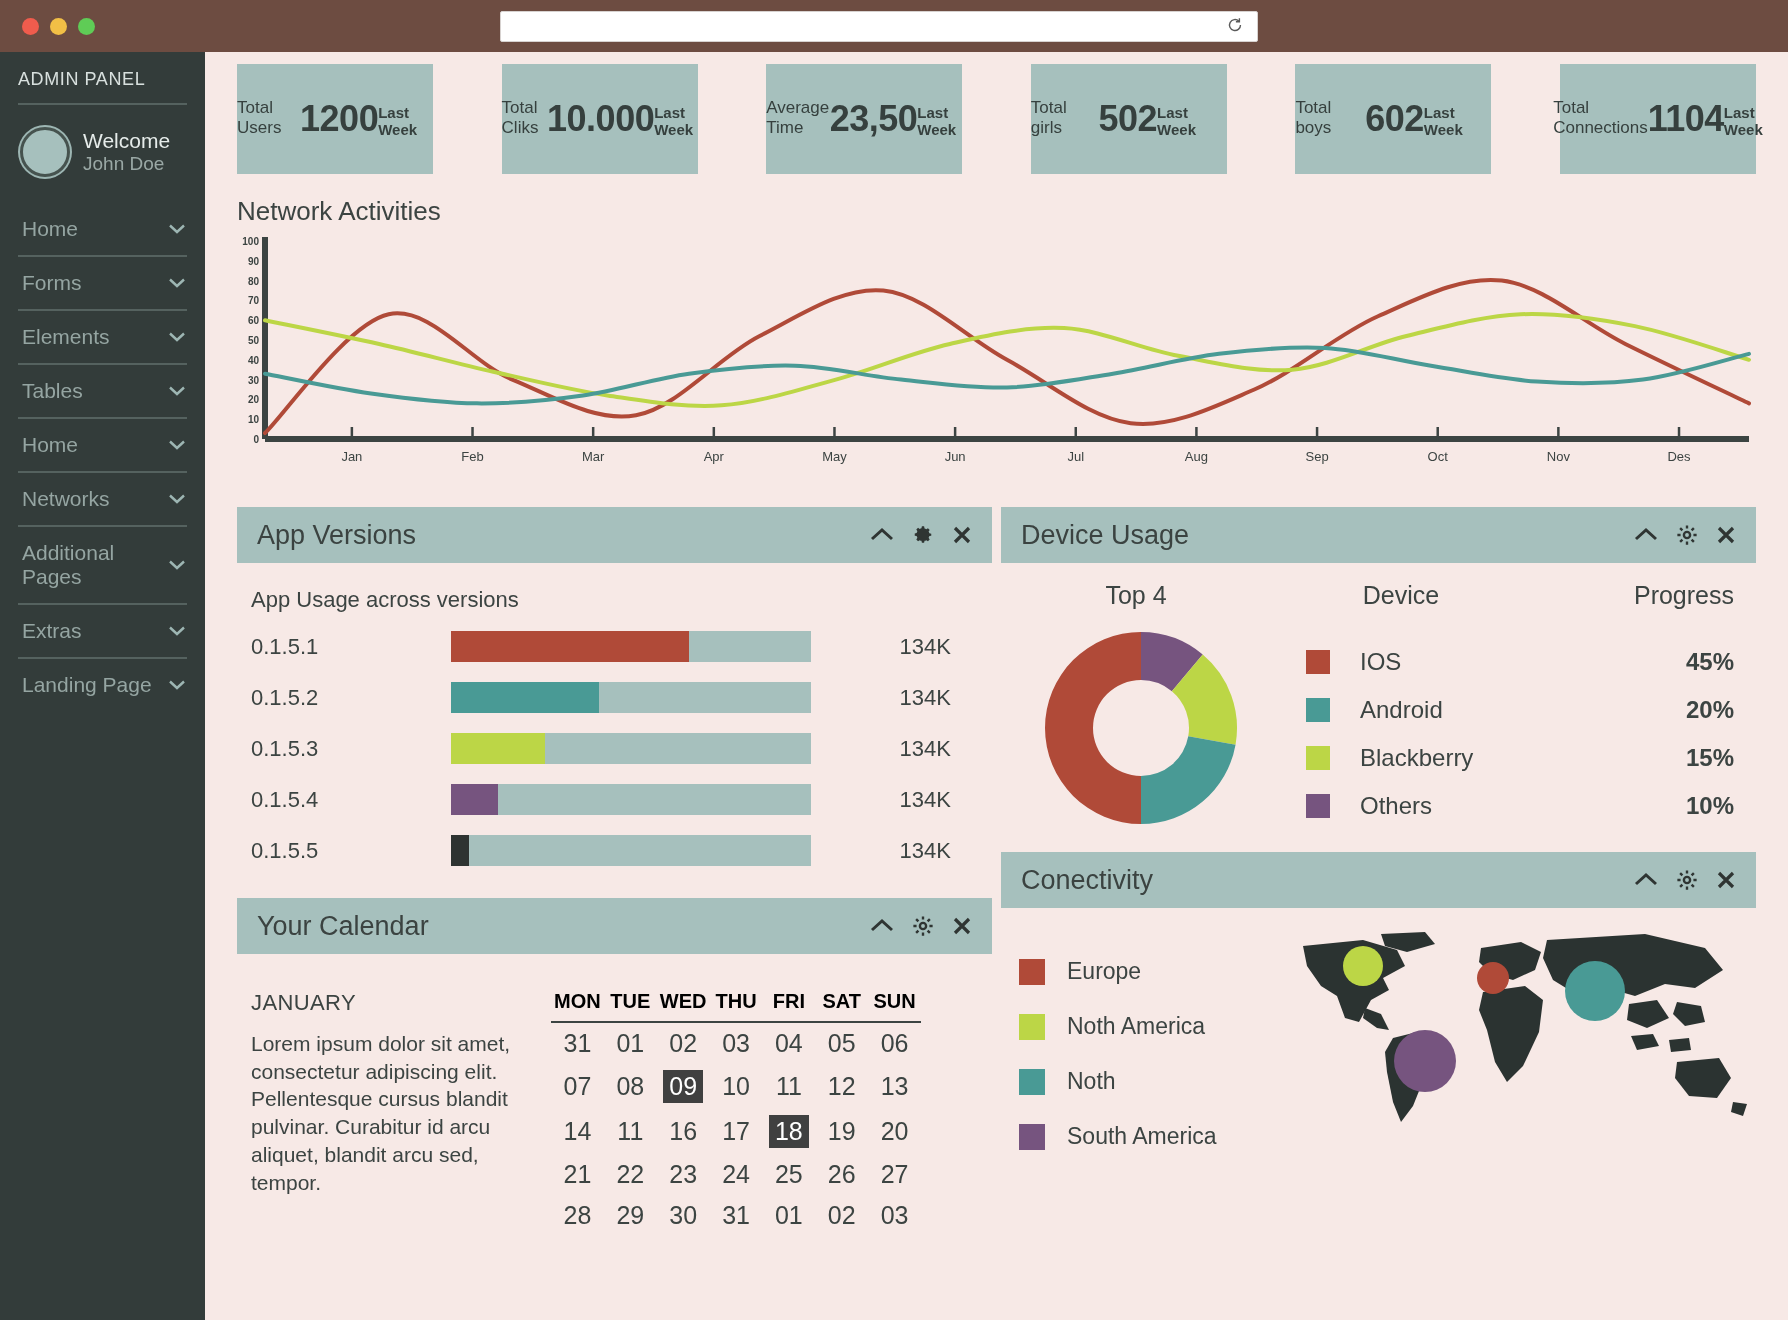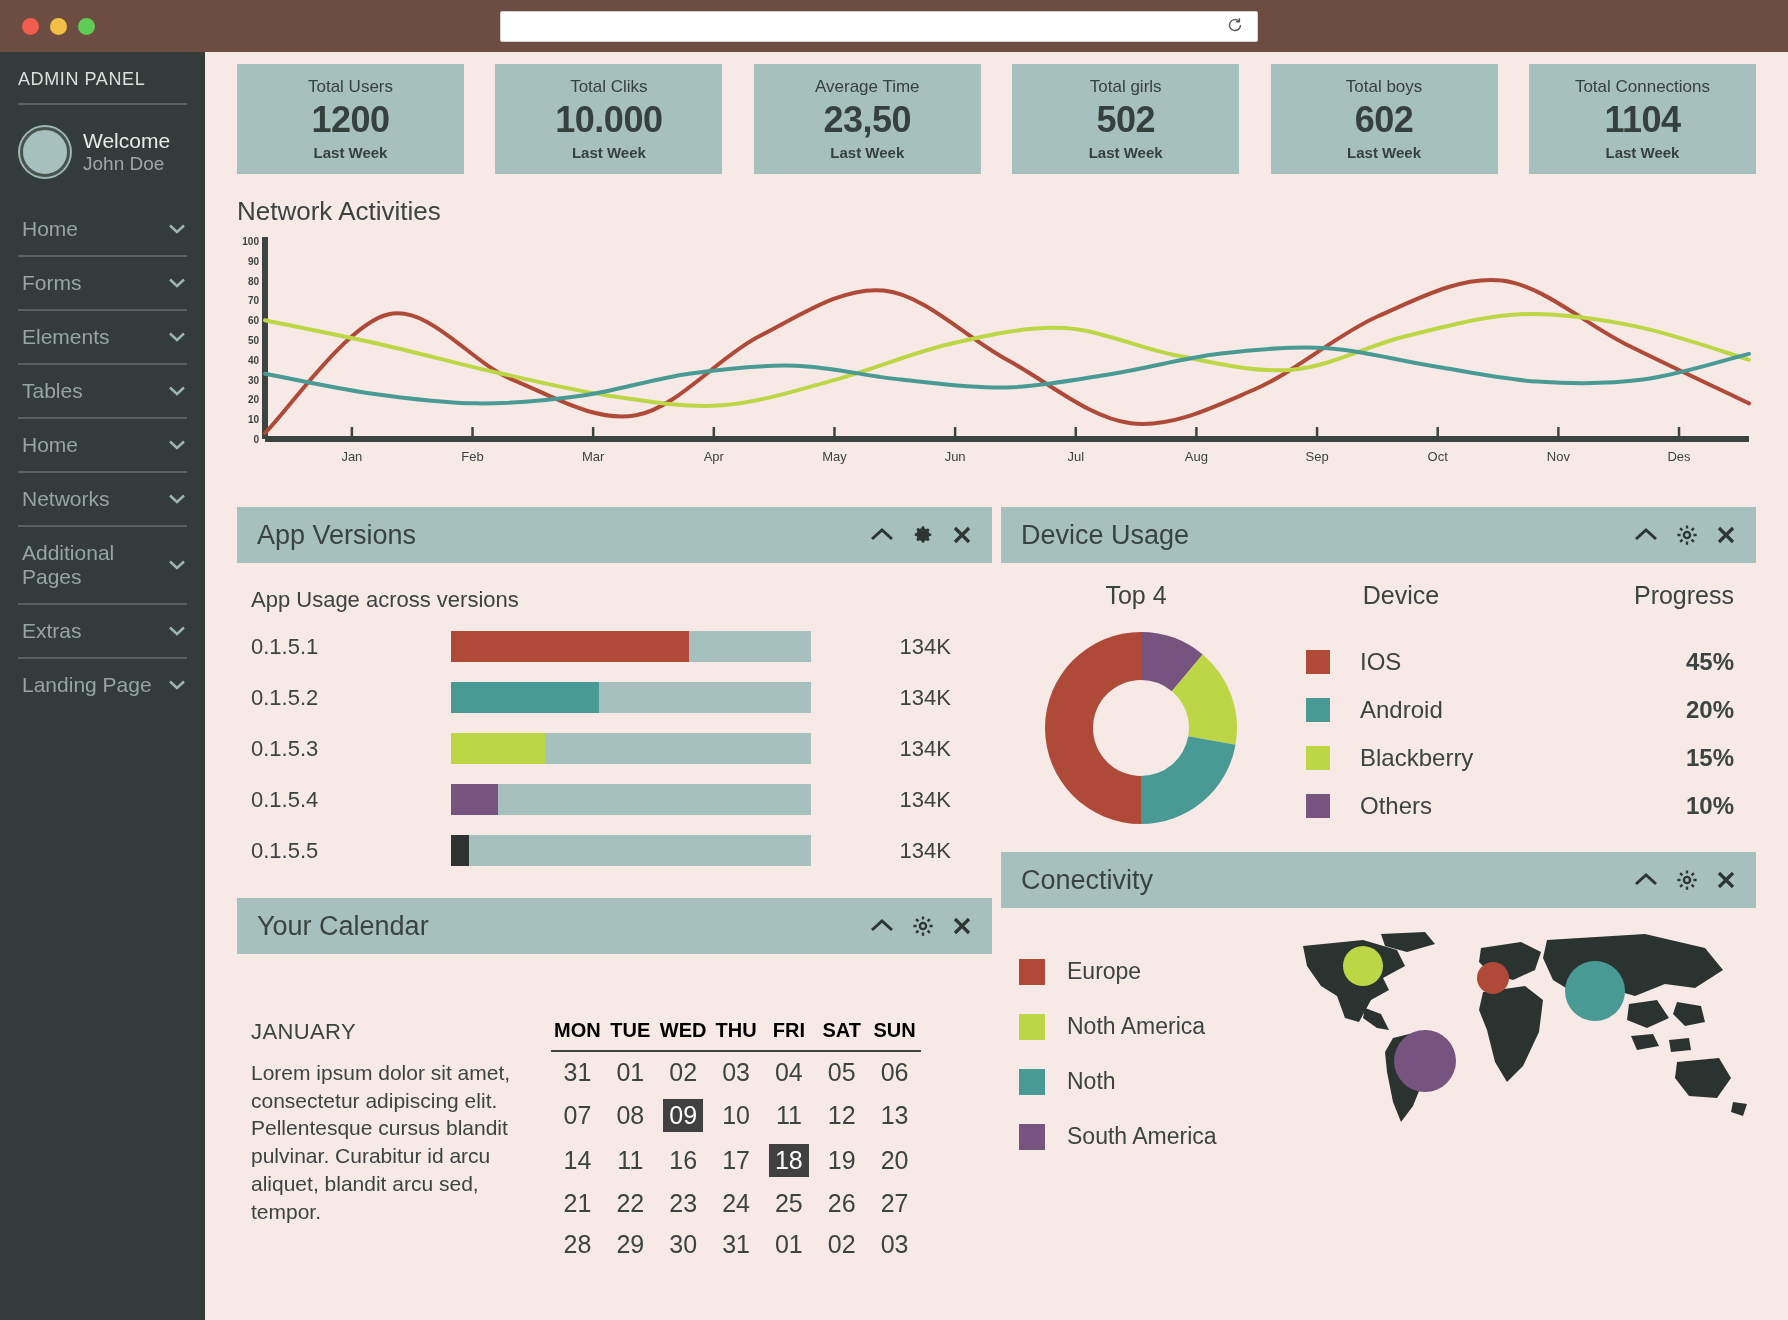--- a/index.html
+++ b/index.html
@@ -55,22 +55,22 @@
   .nav-item span.label { color: #95a5a2; font-size: 21px; }
   .chev { color: #9db6b3; font-size: 15px; line-height: 1; }
   .chev svg { display: block; }
 
   
   .main { position: absolute; left: 205px; top: 52px; width: 1583px; height: 1268px; padding: 0; }
 
   
   .stats { display: flex; gap: 0; padding: 12px 32px 0 32px; justify-content: space-between; }
   .stat-card {
-    width: 227px; height: 110px; background: #a6c0bd;
-    display: flex; flex-direction: column; align-items: center; justify-content: center;
+    width: 196px; height: 110px; background: #a6c0bd;
+    display: flex; flex-direction: row; align-items: center; justify-content: center;
     color: #36403e;
   }
   .stat-card .t { font-size: 17px; margin-bottom: 2px; }
   .stat-card .v { font-size: 36px; font-weight: bold; letter-spacing: -0.5px; }
   .stat-card .s { font-size: 15px; font-weight: bold; margin-top: 3px; }
 
   
   .section-title { font-size: 26px; color: #3c4442; padding: 22px 0 4px 32px; }
   .chart-wrap { position: relative; padding-left: 32px; }
 
@@ -101,21 +101,21 @@
   .device-head .h3 { flex: 1; text-align: right; padding-right: 22px; font-size: 25px; color: #3c4442; }
   .device-body { display: flex; align-items: flex-start; }
   .donut-box { width: 280px; display: flex; justify-content: center; padding-top: 18px; }
   .legend-box { flex: 1; padding-top: 28px; }
   .legend-row { display: flex; align-items: center; padding: 10px 0; }
   .legend-swatch { width: 24px; height: 24px; margin-left: 25px; }
   .legend-name { font-size: 24px; color: #3c4442; margin-left: 30px; }
   .legend-pct { margin-left: auto; font-size: 24px; color: #3c4442; padding-right: 22px; font-weight: bold; }
 
   
-  .cal-body { display: flex; padding: 36px 0 0 14px; margin-top: 29px; }
+  .cal-body { display: flex; padding: 36px 0 0 14px; }
   .cal-left { width: 290px; }
   .cal-month { font-size: 22px; color: #3c4442; letter-spacing: .4px; margin-bottom: 14px; }
   .cal-text { font-size: 21px; color: #3c4442; line-height: 1.32; }
   .cal-right { flex: 1; padding-left: 10px; }
   table.cal { border-collapse: collapse; width: 370px; }
   table.cal th {
     font-size: 20px; font-weight: bold; color: #000000;
     padding: 0 0 8px 0; border-bottom: 2px solid #3c4442; text-align: center; width: 53px;
   }
   table.cal td { font-size: 25px; color: #3c4442; text-align: center; padding: 6px 0; }

